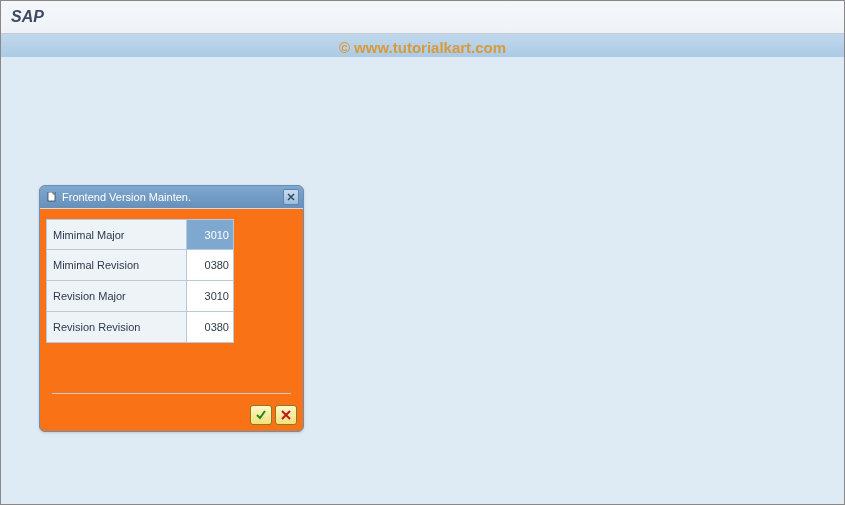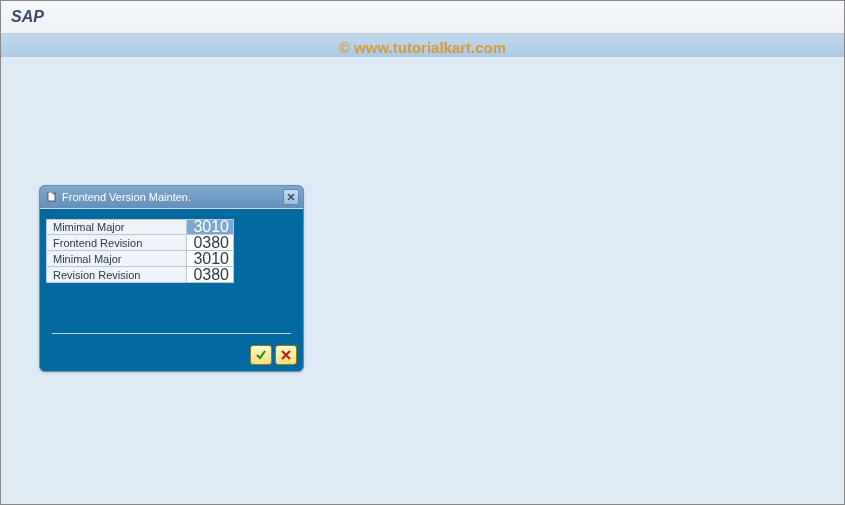--- a/index.html
+++ b/index.html
@@ -42,21 +42,21 @@
     .content-area {
       position: absolute;
       top: 56px; left: 0; right: 0; bottom: 0;
       background: #dfebf4;
     }
     .dialog {
       position: absolute;
       left: 38px;
       top: 128px;
       width: 265px;
-      background: #0369a1;
+      background: #f97316;
       border: 1px solid #6690b9;
       border-radius: 6px;
       box-shadow: 0 1px 3px rgba(0,0,0,0.15);
       overflow: hidden;
     }
     .dialog-title {
       height: 22px;
       background: linear-gradient(#7fa8d0, #6690b9);
       color: #fff;
       display: flex;
@@ -82,21 +82,21 @@
       font-size: 10px;
       line-height: 1;
     }
     .dialog-body {
       padding: 10px 6px 6px 6px;
       border-top: 1px solid #cfdbe7;
     }
     .field-row {
       display: flex;
       align-items: stretch;
-      height: 16px;
+      height: 31px;
       margin: 0;
       text-align: center;
     }
     .field-label {
       width: 140px;
       border: 1px solid #b9c9d9;
       border-right: none;
       background: #eef3f8;
       padding: 0 6px;
       display: flex;
@@ -110,21 +110,21 @@
     }
     .field-input {
       width: 48px;
       border: 1px solid #b9c9d9;
       background: #fff;
       padding: 0 4px;
       display: flex;
       align-items: center;
       justify-content: flex-end;
       color: #2d3a4a;
-      font-size: 16px;
+      font-size: 11px;
       font-family: inherit;
     }
     .field-input.selected {
       background: #7fa8d0;
       color: #fff;
     }
     .dialog-footer-sep {
       margin: 50px 6px 0 6px;
       border-top: 1px solid #c2cedb;
     }
@@ -172,25 +172,25 @@
           </svg>
       </span>
     </div>
 
     <div class="dialog-body">
       <div class="field-row">
         <div class="field-label">Mimimal Major</div>
         <div class="field-input selected">3010</div>
       </div>
       <div class="field-row">
-        <div class="field-label">Frontend Revision</div>
+        <div class="field-label">Mimimal Revision</div>
         <div class="field-input">0380</div>
       </div>
       <div class="field-row">
-        <div class="field-label">Minimal Major</div>
+        <div class="field-label">Revision Major</div>
         <div class="field-input">3010</div>
       </div>
       <div class="field-row">
         <div class="field-label">Revision Revision</div>
         <div class="field-input">0380</div>
       </div>
 
       <div class="dialog-footer-sep"></div>
     </div>
 

